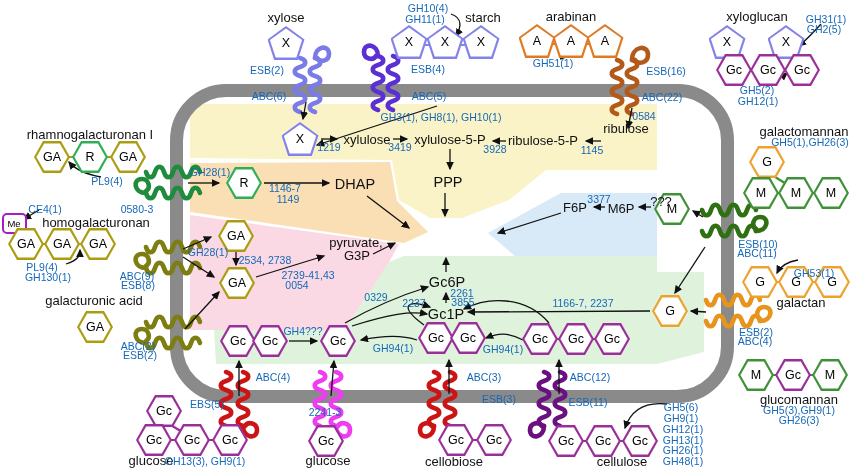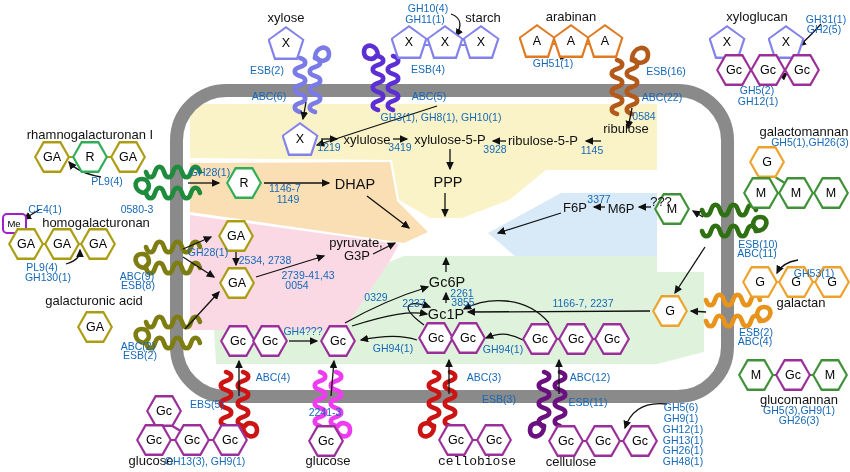--- a/index.html
+++ b/index.html
@@ -489,24 +489,24 @@
     <div class="lbl b" style="left: 138px; top: 346px;">ABC(2)</div>
     <div class="lbl b" style="left: 140px; top: 355px;">ESB(2)</div>
     <div class="lbl b" style="left: 207px; top: 404px;">EBS(5)</div>
     <div class="lbl b" style="left: 273px; top: 377px;">ABC(4)</div>
     <div class="lbl" style="left: 151px; top: 460px;">glucose</div>
     <div class="lbl b" style="left: 205px; top: 461px;">GH13(3), GH9(1)</div>
     <div class="lbl b" style="left: 325px; top: 412px;">2241-3</div>
     <div class="lbl" style="left: 328px; top: 460px;">glucose</div>
     <div class="lbl b" style="left: 484px; top: 377px;">ABC(3)</div>
     <div class="lbl b" style="left: 483px; top: 399px; padding-left: 32px;">ESB(3)</div>
-    <div class="lbl" style="left: 477px; top: 461px; font-family: Liberation Mono, monospace;">cellobiose</div>
+    <div class="lbl" style="left: 454px; top: 461px;">cellobiose</div>
     <div class="lbl b" style="left: 590px; top: 377px;">ABC(12)</div>
     <div class="lbl b" style="left: 588px; top: 402px;">ESB(11)</div>
-    <div class="lbl" style="left: 571px; top: 461px;">cellulose</div>
+    <div class="lbl" style="left: 622px; top: 461px;">cellulose</div>
     <div class="lbl b" style="left: 681px; top: 407px;">GH5(6)</div>
     <div class="lbl b" style="left: 681px; top: 418px;">GH9(1)</div>
     <div class="lbl b" style="left: 683px; top: 429px;">GH12(1)</div>
     <div class="lbl b" style="left: 683px; top: 440px;">GH13(1)</div>
     <div class="lbl b" style="left: 683px; top: 450px;">GH26(1)</div>
     <div class="lbl b" style="left: 683px; top: 461px;">GH48(1)</div>
     <div class="lbl b" style="left: 405px; top: 117px; margin-left: 36px;">GH3(1), GH8(1), GH10(1)</div>
     <div class="lbl b" style="left: 329px; top: 147px;">1219</div>
     <div class="lbl" style="left: 367px; top: 139px;">xylulose</div>
     <div class="lbl b" style="left: 400px; top: 147px;">3419</div>

